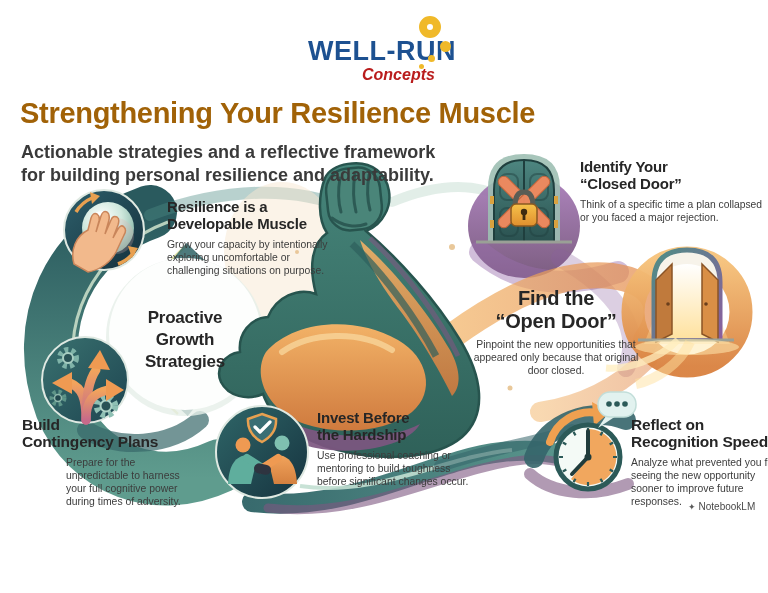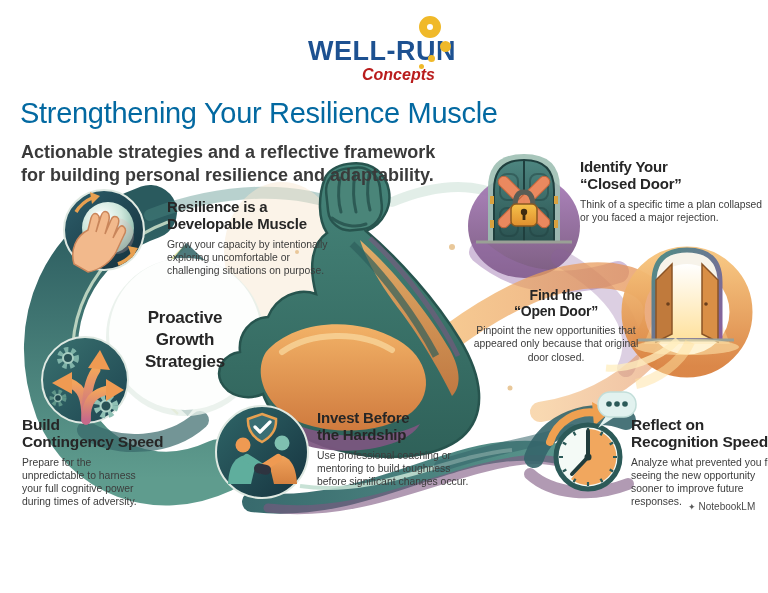--- a/index.html
+++ b/index.html
@@ -11,34 +11,34 @@
   
   .logo { position:absolute; left:300px; top:14px; width:170px; height:64px; }
   .brand { position:absolute; left:8px; top:22px; font-size:27px; font-weight:800; letter-spacing:.5px; color:#1d5191; }
   .tagline { position:absolute; left:62px; top:52px; font-size:16px; font-style:italic; font-weight:700; color:#b91c1c; }
   .ring { position:absolute; left:119px; top:2px; width:22px; height:22px; border:8px solid #f0b929; border-radius:50%; }
   .dot { position:absolute; border-radius:50%; background:#f0b929; }
   .dot1 { left:140px; top:27px; width:11px; height:11px; }
   .dot2 { left:128px; top:41px; width:7px; height:7px; }
   .dot3 { left:119px; top:50px; width:5px; height:5px; }
 
-  .title { position:absolute; left:20px; top:97px; font-size:29px; font-weight:400; letter-spacing:-.3px; color:#0369a1; }
+  .title { position:absolute; left:20px; top:97px; font-size:29px; font-weight:700; letter-spacing:-.3px; color:#a16207; }
   .subtitle { position:absolute; left:21px; top:141px; font-size:18px; line-height:1.27; font-weight:600; color:#3a3a3a; white-space:pre-line; }
 
   .sec { position:absolute; }
   .h { font-weight:800; color:#262626; white-space:pre-line; line-height:1.12; font-size:15px; letter-spacing:-.2px; }
   .b { font-size:10.4px; line-height:1.27; color:#3c3c3c; margin-top:5px; }
 
   .s-develop  { left:167px; top:199px; width:172px; }
-  .s-build    { left:22px;  top:416px; width:145px; } .s-build .h{ font-size:15.5px; } .s-build .b{ width:128px; }
+  .s-build    { left:22px;  top:416px; width:145px; } .s-build .h{ font-size:15.5px; } .s-build .b{ width:128px;margin-left:44px; }
   .s-invest   { left:317px; top:410px; width:158px; }
   .s-closed   { left:580px; top:159px; width:192px; } .s-closed .b{ font-size:10.3px; width:192px; }
   .s-reflect  { left:631px; top:416px; width:158px; } .s-reflect .h{ font-size:15.5px; }
   .s-open     { left:472px; top:287px; width:168px; text-align:center; }
-  .s-open .h  { font-size:14px; line-height:1.15; }
+  .s-open .h  { font-size:20px; line-height:1.15; }
   .s-proactive{ left:110px; top:307px; width:150px; text-align:center; }
   .s-proactive .h { font-size:17px; line-height:1.3; }
 
   .attribution { position:absolute; left:688px; top:501px; font-size:10px; color:#4a4a4a; display:flex; align-items:center; gap:3px; }
   .nb-icon { font-size:9px; color:#5a5a5a; }
 </style>
 </head>
 <body>
 
 <div class="stage">
@@ -293,21 +293,21 @@
   </div>
 
   <div class="sec s-develop">
     <div class="h">Resilience is a
 Developable Muscle</div>
     <div class="b">Grow your capacity by intentionally exploring uncomfortable or challenging situations on purpose.</div>
   </div>
 
   <div class="sec s-build">
     <div class="h">Build
-Contingency Speed</div>
+Contingency Plans</div>
     <div class="b">Prepare for the unpredictable to harness your full cognitive power during times of adversity.</div>
   </div>
 
   <div class="sec s-invest">
     <div class="h">Invest Before
 the Hardship</div>
     <div class="b">Use professional coaching or mentoring to build toughness before significant changes occur.</div>
   </div>
 
   <div class="sec s-closed">

